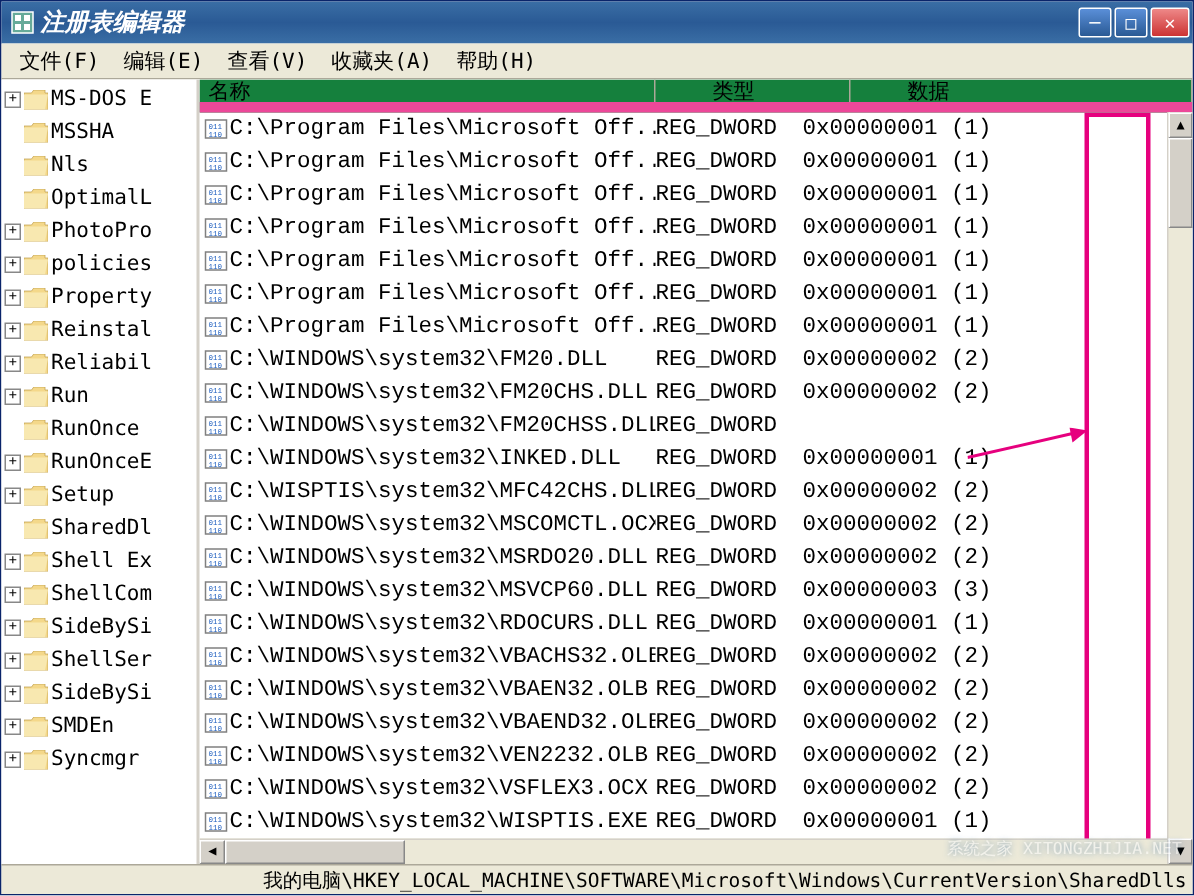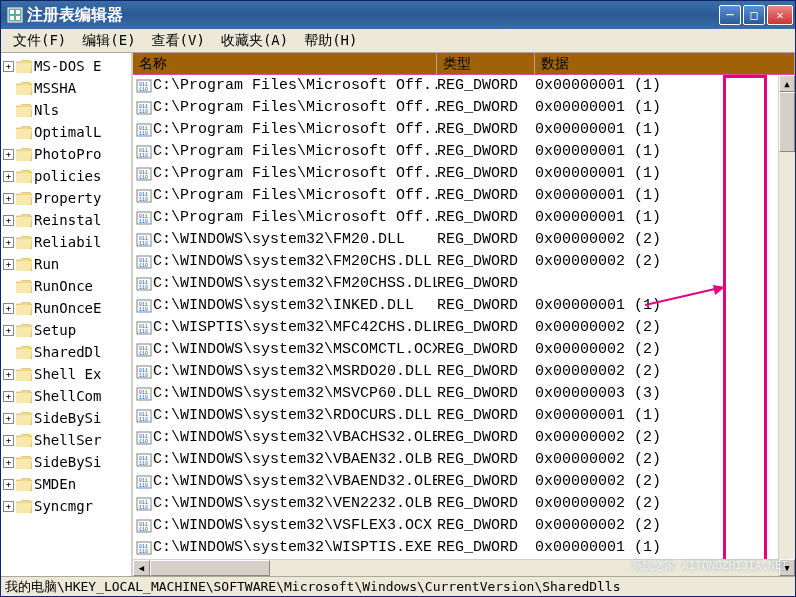--- a/index.html
+++ b/index.html
@@ -2,42 +2,42 @@
 <html><head>
 <meta charset="utf-8">
 <style>
 * { margin: 0; padding: 0; box-sizing: border-box; }
 body { font-family: "SimSun", "宋体", monospace; font-size: 14px; background: #fff; width: 796px; height: 597px; overflow: hidden; position: relative; }
 
 .window { width: 796px; height: 597px; border: 1px solid #0a246a; display: flex; flex-direction: column; }
 
 .titlebar { height: 28px; background: linear-gradient(to bottom, #3a6ea5 0%, #2a5a95 50%, #3a6ea5 100%); display: flex; align-items: center; padding: 0 2px 0 6px; color: #fff; font-size: 16px; font-weight: bold; }
 .titlebar .icon { width: 16px; height: 16px; margin-right: 4px; display: inline-block; }
-.titlebar .title-text { flex: 1; }
+.titlebar .title-text { flex: 1; font-style: italic; }
 .winbtns { display: flex; gap: 2px; }
 .winbtn { width: 22px; height: 20px; border: 1px solid #fff; border-radius: 2px; display: flex; align-items: center; justify-content: center; cursor: pointer; font-weight: bold; font-size: 12px; }
 .winbtn.min { background: linear-gradient(#5a8fd8,#2a5a95); }
 .winbtn.max { background: linear-gradient(#5a8fd8,#2a5a95); }
 .winbtn.close { background: linear-gradient(#e88,#c33); width: 26px; }
 
 .menubar { height: 24px; background: #ece9d8; border-bottom: 1px solid #aca899; display: flex; align-items: center; padding: 0 4px; font-size: 14px; }
 .menuitem { padding: 18px 8px; cursor: pointer; }
 
 .content { flex: 1; display: flex; background: #fff; overflow: hidden; }
 
 .tree { width: 132px; border-right: 2px solid #d4d0c8; overflow: hidden; background: #fff; padding: 2px 0; font-family: "SimSun", monospace; font-size: 14px; }
 .tree-item { display: flex; align-items: center; height: 22px; white-space: nowrap; padding-left: 2px; }
 .expander { width: 11px; height: 11px; border: 1px solid #888; display: inline-flex; align-items: center; justify-content: center; font-size: 9px; line-height: 1; margin-right: 2px; background: #fff; cursor: pointer; }
 .noexp { width: 13px; display: inline-block; }
 .folder-icon { width: 16px; height: 13px; display: inline-block; margin-right: 2px; }
 .folder-icon svg { width: 16px; height: 13px; }
 .tree-label { white-space: nowrap; overflow: hidden; }
 
 .listpane { flex: 1; display: flex; flex-direction: column; position: relative; overflow: hidden; }
-.listheader { height: 22px; display: flex; background: #a16207; border-bottom: 1px solid #ec4899; }
+.listheader { height: 22px; display: flex; background: #15803d; border-bottom: 7px solid #ec4899; gap: 32px; }
 .colhead { border-right: 1px solid #aca899; padding: 2px 6px; font-size: 14px; display: flex; align-items: center; }
 .colhead.name { width: 304px; }
 .colhead.type { width: 98px; }
 .colhead.data { flex: 1; }
 
 .listbody { flex: 1; overflow: hidden; font-family: "Courier New", monospace; font-size: 15px; line-height: 22px; position: relative; }
 .row { display: flex; align-items: center; height: 22px; white-space: nowrap; }
 .row .icon { width: 18px; display: inline-flex; justify-content: center; margin-left: 2px; }
 .row .name { width: 284px; overflow: hidden; white-space: nowrap; }
 .row .type { width: 98px; }
@@ -47,21 +47,21 @@
 .arrow { position: absolute; top: 210px; right: 70px; width: 80px; height: 24px; pointer-events: none; z-index: 6; }
 
 .vscroll { position: absolute; right: 0; top: 22px; bottom: 0; width: 17px; background: #ece9d8; border-left: 1px solid #d4d0c8; }
 .vscroll .sbtn { height: 17px; background: #d4d0c8; border: 1px solid #fff; border-right-color:#888;border-bottom-color:#888; display:flex;align-items:center;justify-content:center;font-size:9px; }
 .vscroll .thumb { position:absolute; top:17px; left:0; right:0; height:60px; background:#d4d0c8; border:1px solid #fff; border-right-color:#888;border-bottom-color:#888;}
 .hscroll { height: 17px; background:#ece9d8; border-top:1px solid #d4d0c8; display:flex; }
 .hscroll .sbtn { width:17px; background:#d4d0c8; border:1px solid #fff; border-right-color:#888;border-bottom-color:#888; display:flex;align-items:center;justify-content:center;font-size:9px;}
 .hscroll .track { flex:1; position:relative; }
 .hscroll .thumb { position:absolute; left:0; top:0; bottom:0; width:120px; background:#d4d0c8; border:1px solid #fff; border-right-color:#888;border-bottom-color:#888;}
 
-.statusbar { height: 20px; background: #ece9d8; border-top: 1px solid #aca899; padding: 1px 4px; font-size: 13px; display: flex; align-items: center; }
+.statusbar { height: 20px; background: #ece9d8; border-top: 1px solid #aca899; padding: 1px 4px; font-size: 13px; display: flex; align-items: center; justify-content: flex-end; }
 
 .watermark { position: absolute; right: 8px; bottom: 24px; color: rgba(255,255,255,.85); font-size: 11px; text-shadow: 0 0 4px #3a6ea5; z-index: 20; opacity:.6; pointer-events:none;}
 </style>
 </head>
 <body>
 
 <div class="window">
 
   <div class="titlebar">
     <span class="icon">

